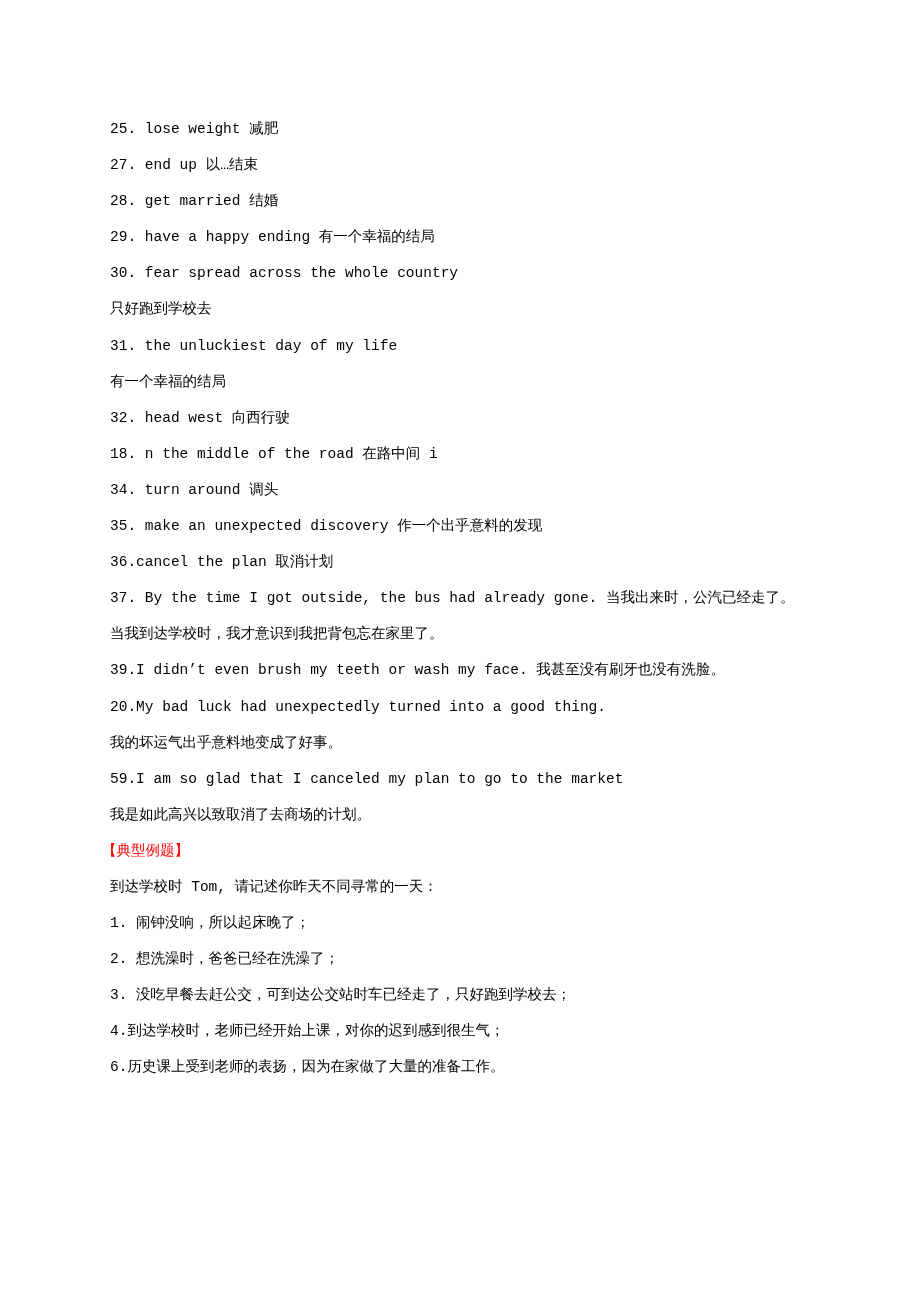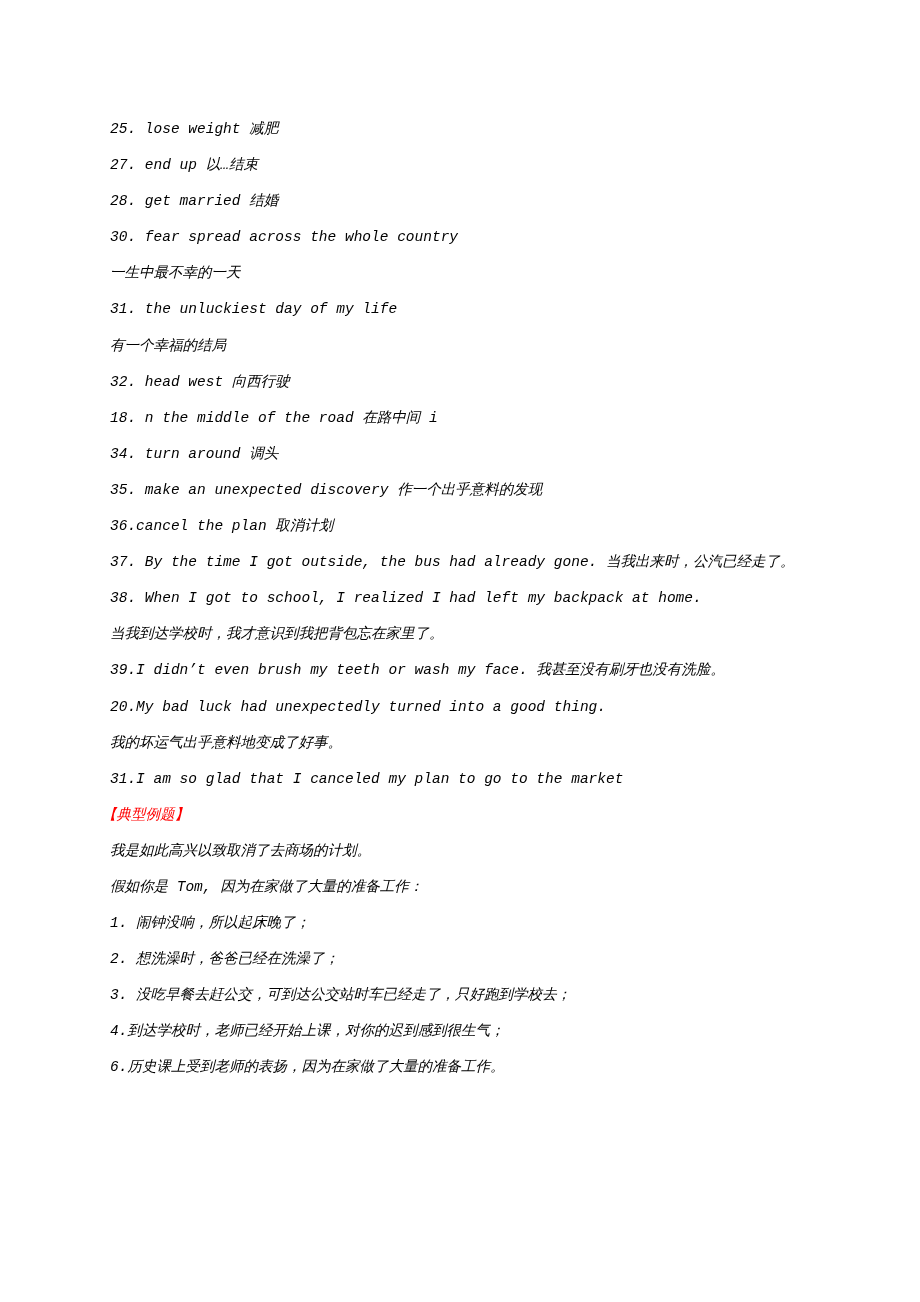--- a/index.html
+++ b/index.html
@@ -13,59 +13,58 @@
       position: relative;
       overflow: hidden;
       font-family: "Liberation Mono", "DejaVu Sans Mono", monospace;
       color: #000000;
     }
     .page {
       position: absolute;
       left: 110px;
       top: 117px;
       width: 720px;
-      font-style: italic;
     }
     .line {
       height: 36.1px;
       line-height: 24px;
       font-size: 14.5px;
       white-space: nowrap;
       letter-spacing: 0px;
     }
     .heading {
       color: #ff0000;
       margin-left: -8px;
     }
   </style>
 </head>
 <body>
 
 <div class="page">
   <div class="line">25. lose weight 减肥</div>
   <div class="line">27. end up 以…结束</div>
   <div class="line">28. get married 结婚</div>
+  <div class="line">29. have a happy ending 有一个幸福的结局</div>
   <div class="line">30. fear spread across the whole country</div>
-  <div class="line">一生中最不幸的一天</div>
+  <div class="line">只好跑到学校去</div>
   <div class="line">31. the unluckiest day of my life</div>
   <div class="line">有一个幸福的结局</div>
   <div class="line">32. head west 向西行驶</div>
   <div class="line">18. n the middle of the road 在路中间 i</div>
   <div class="line">34. turn around 调头</div>
   <div class="line">35. make an unexpected discovery 作一个出乎意料的发现</div>
   <div class="line">36.cancel the plan 取消计划</div>
   <div class="line">37. By the time I got outside, the bus had already gone. 当我出来时，公汽已经走了。</div>
-  <div class="line">38. When I got to school, I realized I had left my backpack at home.</div>
   <div class="line">当我到达学校时，我才意识到我把背包忘在家里了。</div>
   <div class="line">39.I didn’t even brush my teeth or wash my face. 我甚至没有刷牙也没有洗脸。</div>
   <div class="line">20.My bad luck had unexpectedly turned into a good thing.</div>
   <div class="line">我的坏运气出乎意料地变成了好事。</div>
-  <div class="line">31.I am so glad that I canceled my plan to go to the market</div>
+  <div class="line">59.I am so glad that I canceled my plan to go to the market</div>
+  <div class="line">我是如此高兴以致取消了去商场的计划。</div>
+
   <div class="line heading">【典型例题】</div>
-
-  <div class="line">我是如此高兴以致取消了去商场的计划。</div>
-  <div class="line">假如你是 Tom, 因为在家做了大量的准备工作：</div>
+  <div class="line">到达学校时 Tom, 请记述你昨天不同寻常的一天：</div>
   <div class="line">1. 闹钟没响，所以起床晚了；</div>
   <div class="line">2. 想洗澡时，爸爸已经在洗澡了；</div>
   <div class="line">3.  没吃早餐去赶公交，可到达公交站时车已经走了，只好跑到学校去；</div>
   <div class="line">4.到达学校时，老师已经开始上课，对你的迟到感到很生气；</div>
   <div class="line">6.历史课上受到老师的表扬，因为在家做了大量的准备工作。</div>
 </div>
 
 </body></html>

